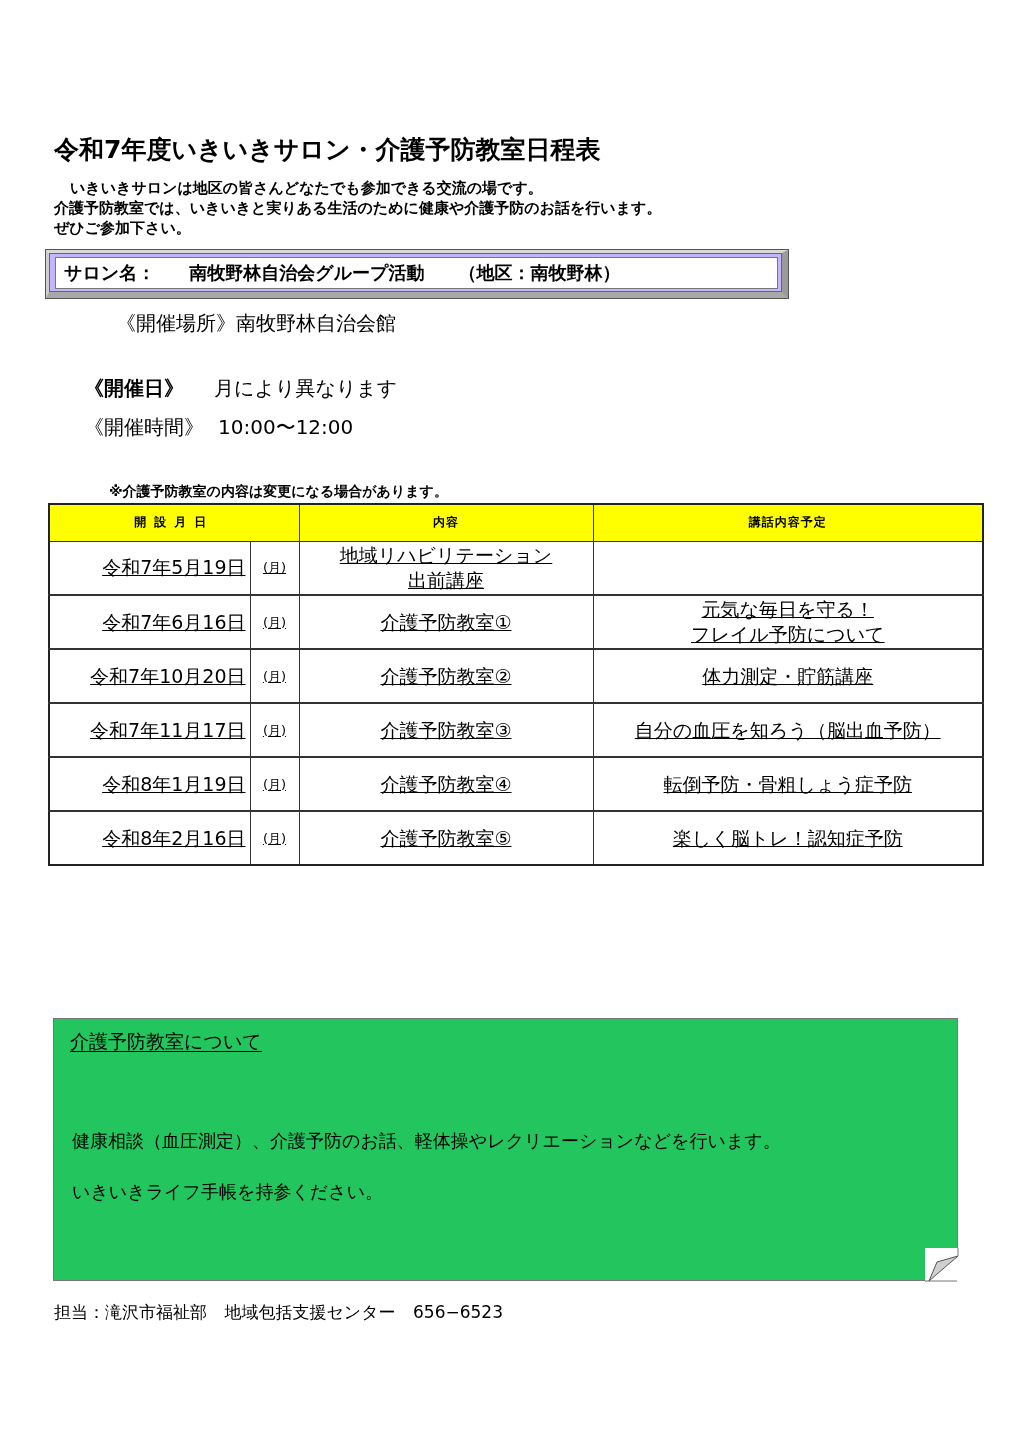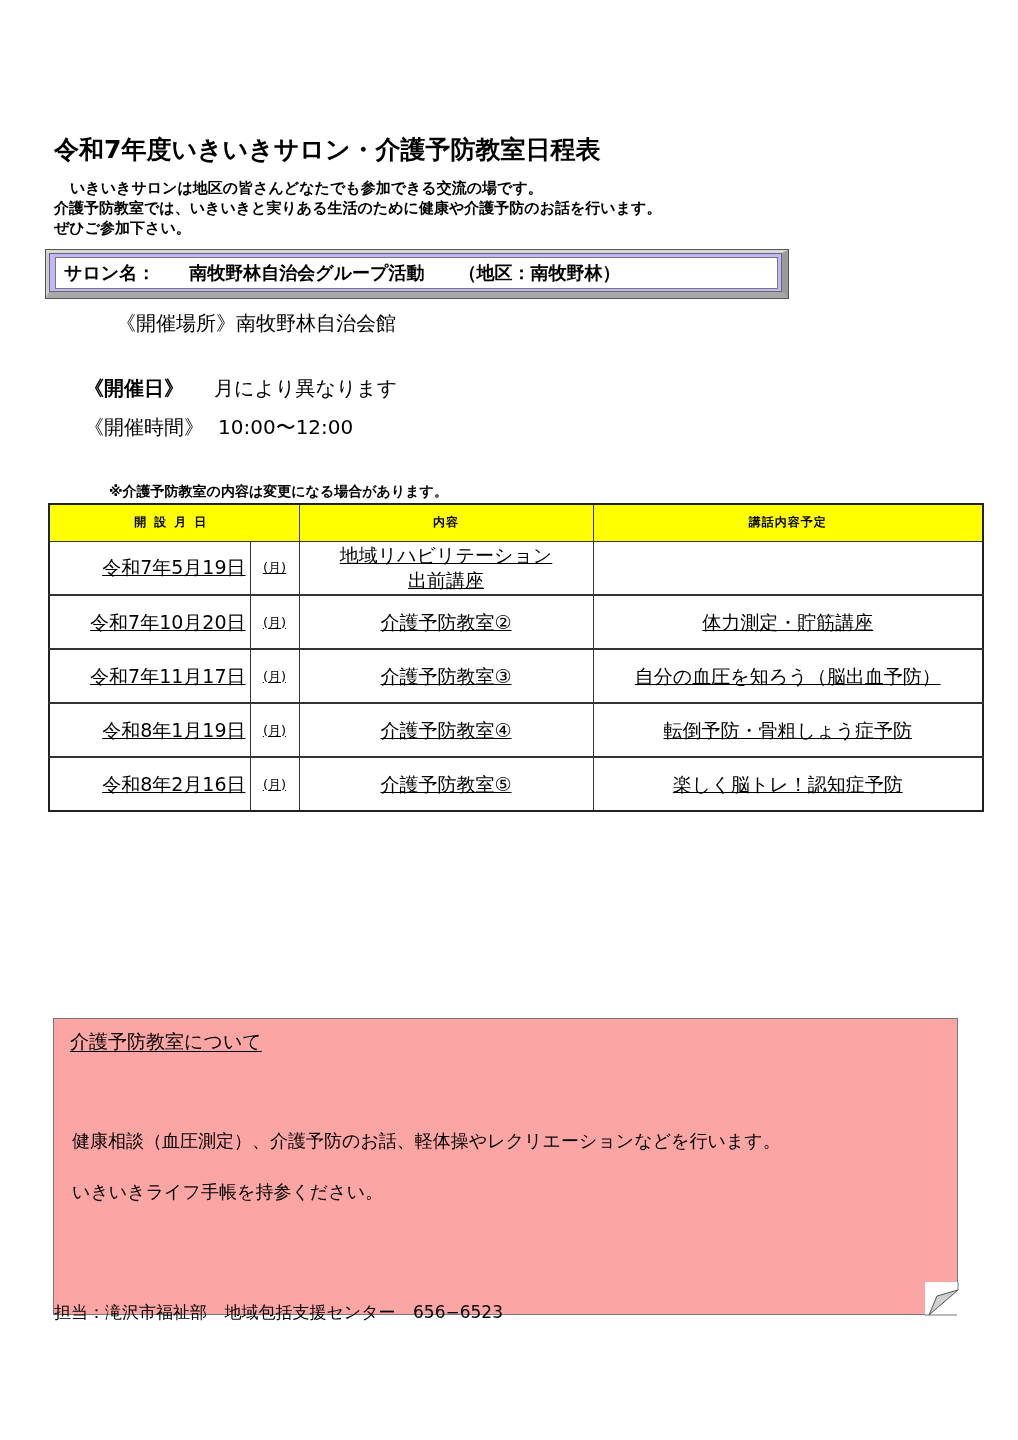--- a/index.html
+++ b/index.html
@@ -88,23 +88,23 @@
     }
     .schedule thead th.date-head { letter-spacing: 8px; }
     .schedule tbody tr { height: 54px; text-decoration: underline; }
     .schedule tbody td { font-size: 19px; line-height: 25px; }
     .schedule td.date { text-align: right; padding-right: 4px; white-space: nowrap; }
     .schedule td.dow { font-size: 13px; }
     .schedule tbody tr + tr td { border-top: 2px solid #333; }
 
     
     .card {
-      left: 53px; top: 1018px; width: 905px; height: 297px;
+      left: 53px; top: 1018px; width: 905px; height: 263px;
       border: 1px solid #777;
-      background: #fca5a5;
+      background: #22c55e;
     }
     .card-fold {
       position: absolute; right: -2px; bottom: -2px;
       width: 34px; height: 34px;
       background: #fff;
     }
     .card-fold svg { position: absolute; left: 0; top: 0; }
     .card-title {
       position: absolute; left: 16px; top: 10px;
       font-size: 19px; text-decoration: underline;
@@ -174,20 +174,31 @@
     <tr>
       <td class="date">令和7年5月19日</td>
       <td class="dow">(月)</td>
       <td>
           <div>地域リハビリテーション</div>
           <div>出前講座</div>
         </td>
       <td>
           <div></div>
           <div></div>
+        </td>
+    </tr>
+    <tr>
+      <td class="date">令和7年6月16日</td>
+      <td class="dow">(月)</td>
+      <td>
+          <div>介護予防教室①</div>
+        </td>
+      <td>
+          <div>元気な毎日を守る！</div>
+          <div>フレイル予防について</div>
         </td>
     </tr>
     <tr>
       <td class="date">令和7年10月20日</td>
       <td class="dow">(月)</td>
       <td>
           <div>介護予防教室②</div>
         </td>
       <td>
           <div>体力測定・貯筋講座</div>

